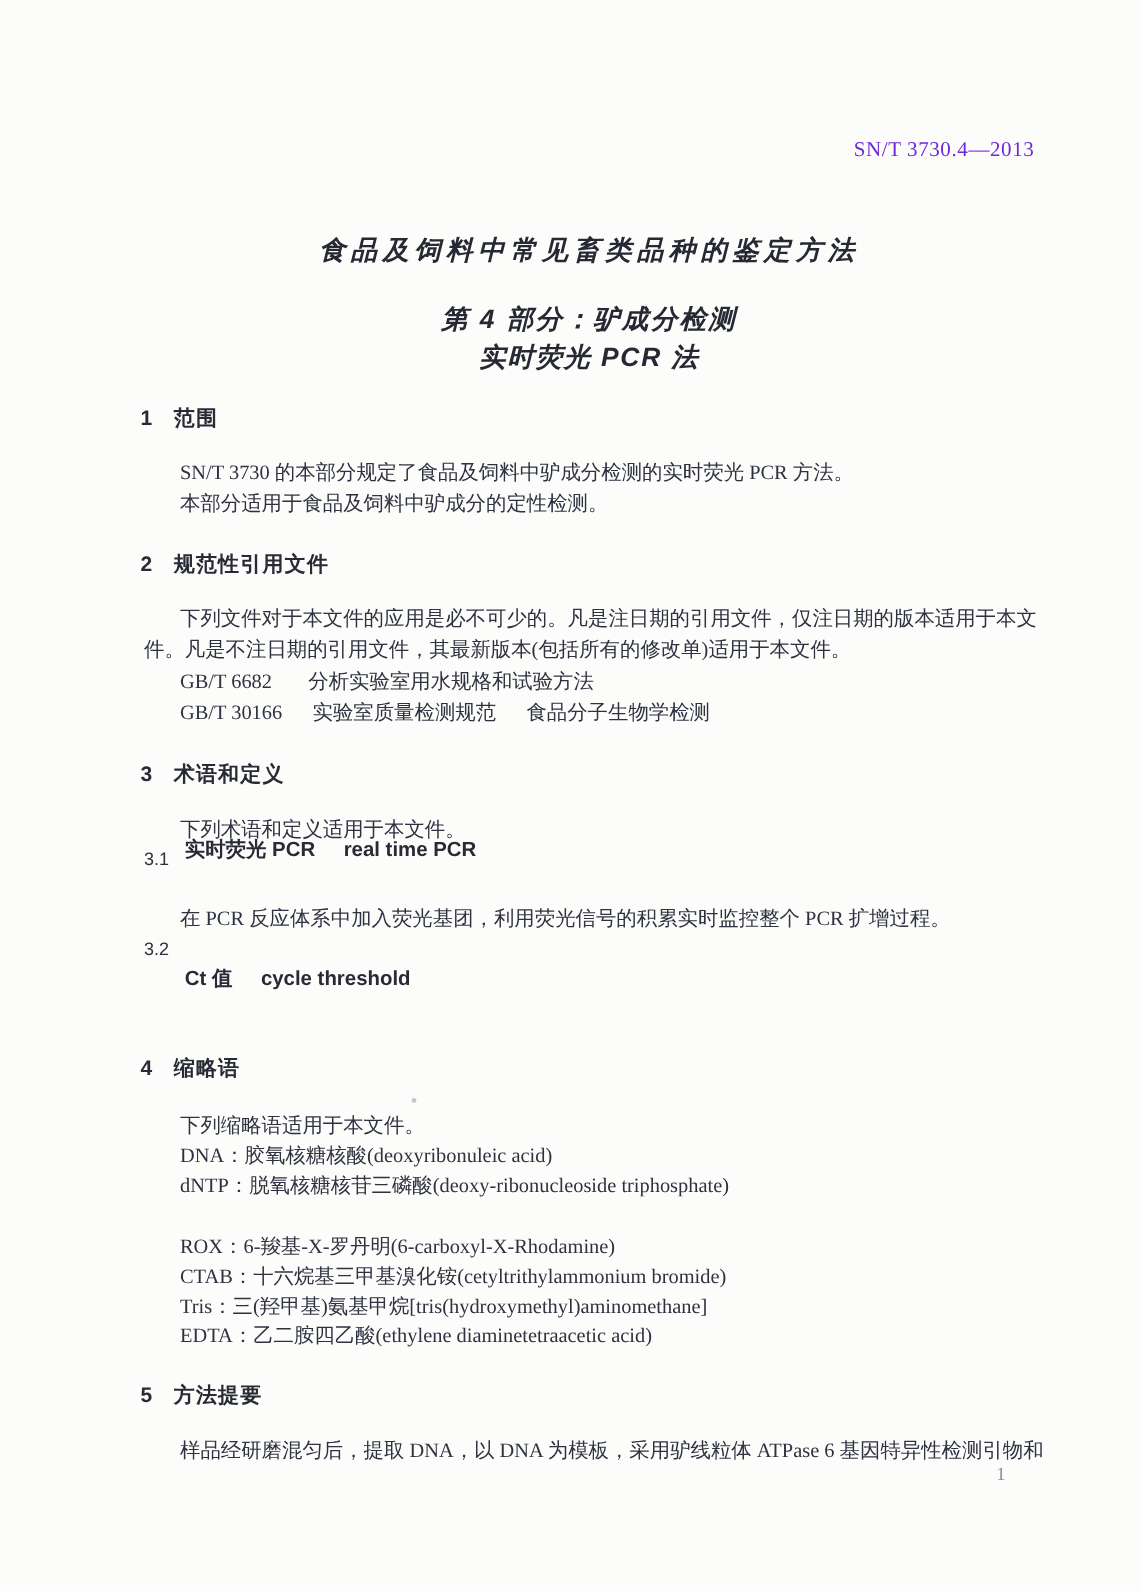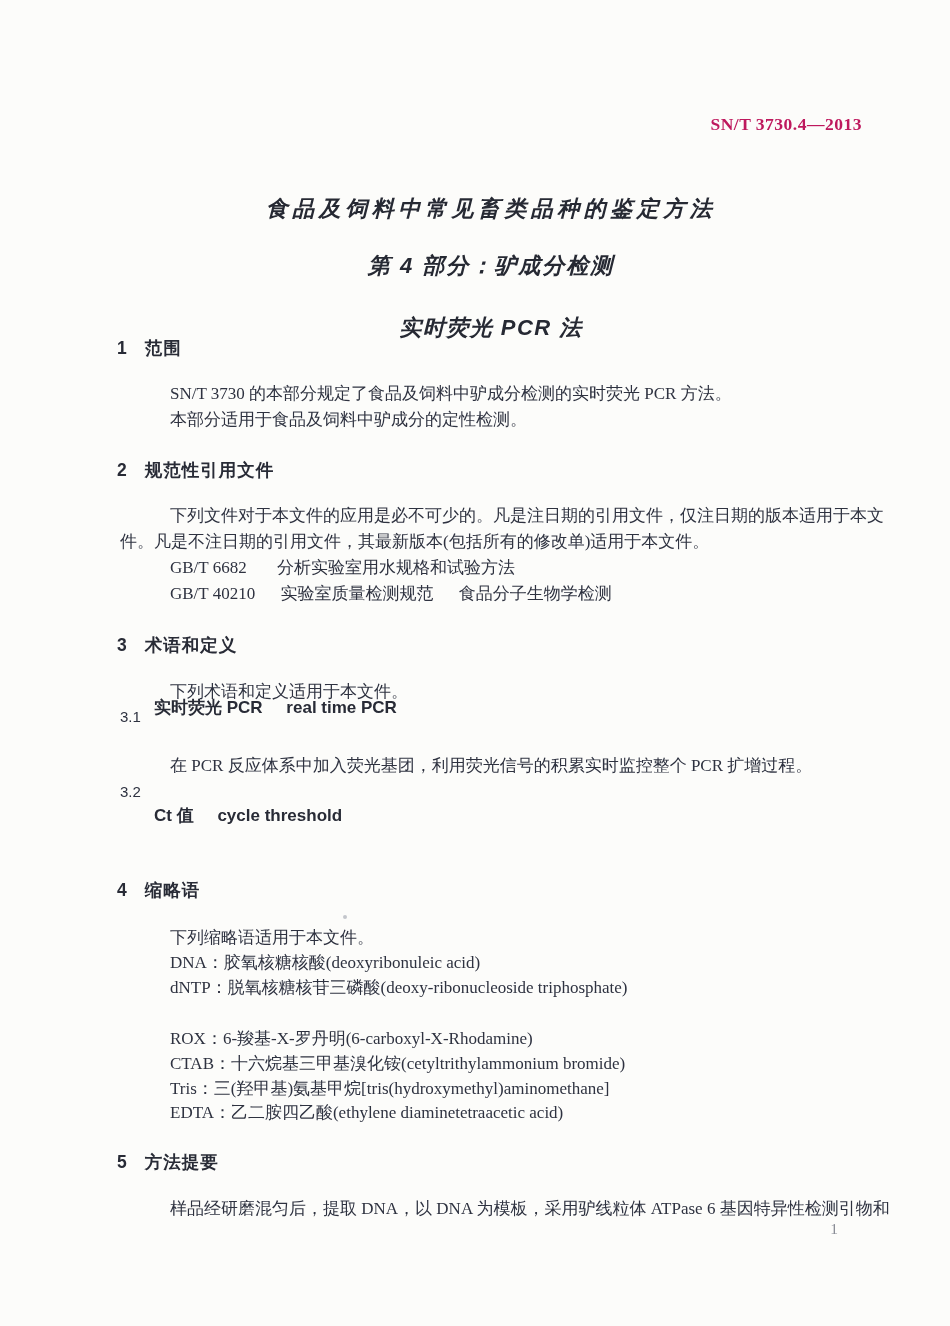--- a/index.html
+++ b/index.html
@@ -18,62 +18,62 @@
     left: 120px;
     top: 0;
     width: 742px;
     height: 100%;
   }
   .doc-code {
     position: absolute;
     top: 114px;
     right: 0;
     font-size: 17.5px;
-    font-weight: 700;
+    font-weight: 400;
     letter-spacing: 0.5px;
-    color: #be185d;
+    color: #6d28d9;
     white-space: nowrap;
   }
   .title {
     position: absolute;
     top: 193px;
     left: 0;
     width: 100%;
     text-align: center;
     font-family: "Liberation Sans", "DejaVu Sans", sans-serif;
     font-weight: 700;
     font-size: 22px;
     line-height: 32.5px;
     color: #262933;
     font-style: italic;
   }
   .title .t1 { letter-spacing: 4.5px; }
   .title .t2 { letter-spacing: 2px; margin-top: 24px; }
-  .title .t3 { letter-spacing: 1.5px; margin-top: 30px; }
+  .title .t3 { letter-spacing: 1.5px; }
   .sec-h {
     position: absolute;
     left: -3px;
     display: flex;
     gap: 17px;
     font-family: "Liberation Sans", "DejaVu Sans", sans-serif;
     font-weight: 700;
     font-size: 17.5px;
     line-height: 22px;
     letter-spacing: 1px;
     color: #282b36;
     white-space: nowrap;
   }
   .line {
     position: absolute;
     left: 0;
     font-size: 17px;
     line-height: 24px;
     white-space: nowrap;
   }
-  .indent { left: 50px; }
+  .indent { left: 30px; }
   .subnum {
     position: absolute;
     left: 0;
     font-family: "Liberation Sans", "DejaVu Sans", sans-serif;
     font-size: 15px;
     line-height: 22px;
     color: #2e3240;
   }
   .term {
     position: absolute;
@@ -130,21 +130,21 @@
       <span>2</span>
       <span>规范性引用文件</span>
     </div>
     <div class="line indent" style="top:504px">下列文件对于本文件的应用是必不可少的。凡是注日期的引用文件，仅注日期的版本适用于本文</div>
     <div class="line" style="top:530px">件。凡是不注日期的引用文件，其最新版本(包括所有的修改单)适用于本文件。</div>
     <div class="line indent" style="top:556px">
       <span>GB/T 6682</span>
       <span class="gap-lg">分析实验室用水规格和试验方法</span>
     </div>
     <div class="line indent" style="top:582px">
-      <span>GB/T 40210</span>
+      <span>GB/T 30166</span>
       <span class="gap-md">实验室质量检测规范</span>
       <span class="gap-md">食品分子生物学检测</span>
     </div>
 
     <div class="sec-h" style="top:634px">
       <span>3</span>
       <span>术语和定义</span>
     </div>
     <div class="line indent" style="top:680px">下列术语和定义适用于本文件。</div>
     <div class="subnum" style="top:706px">3.1</div>

